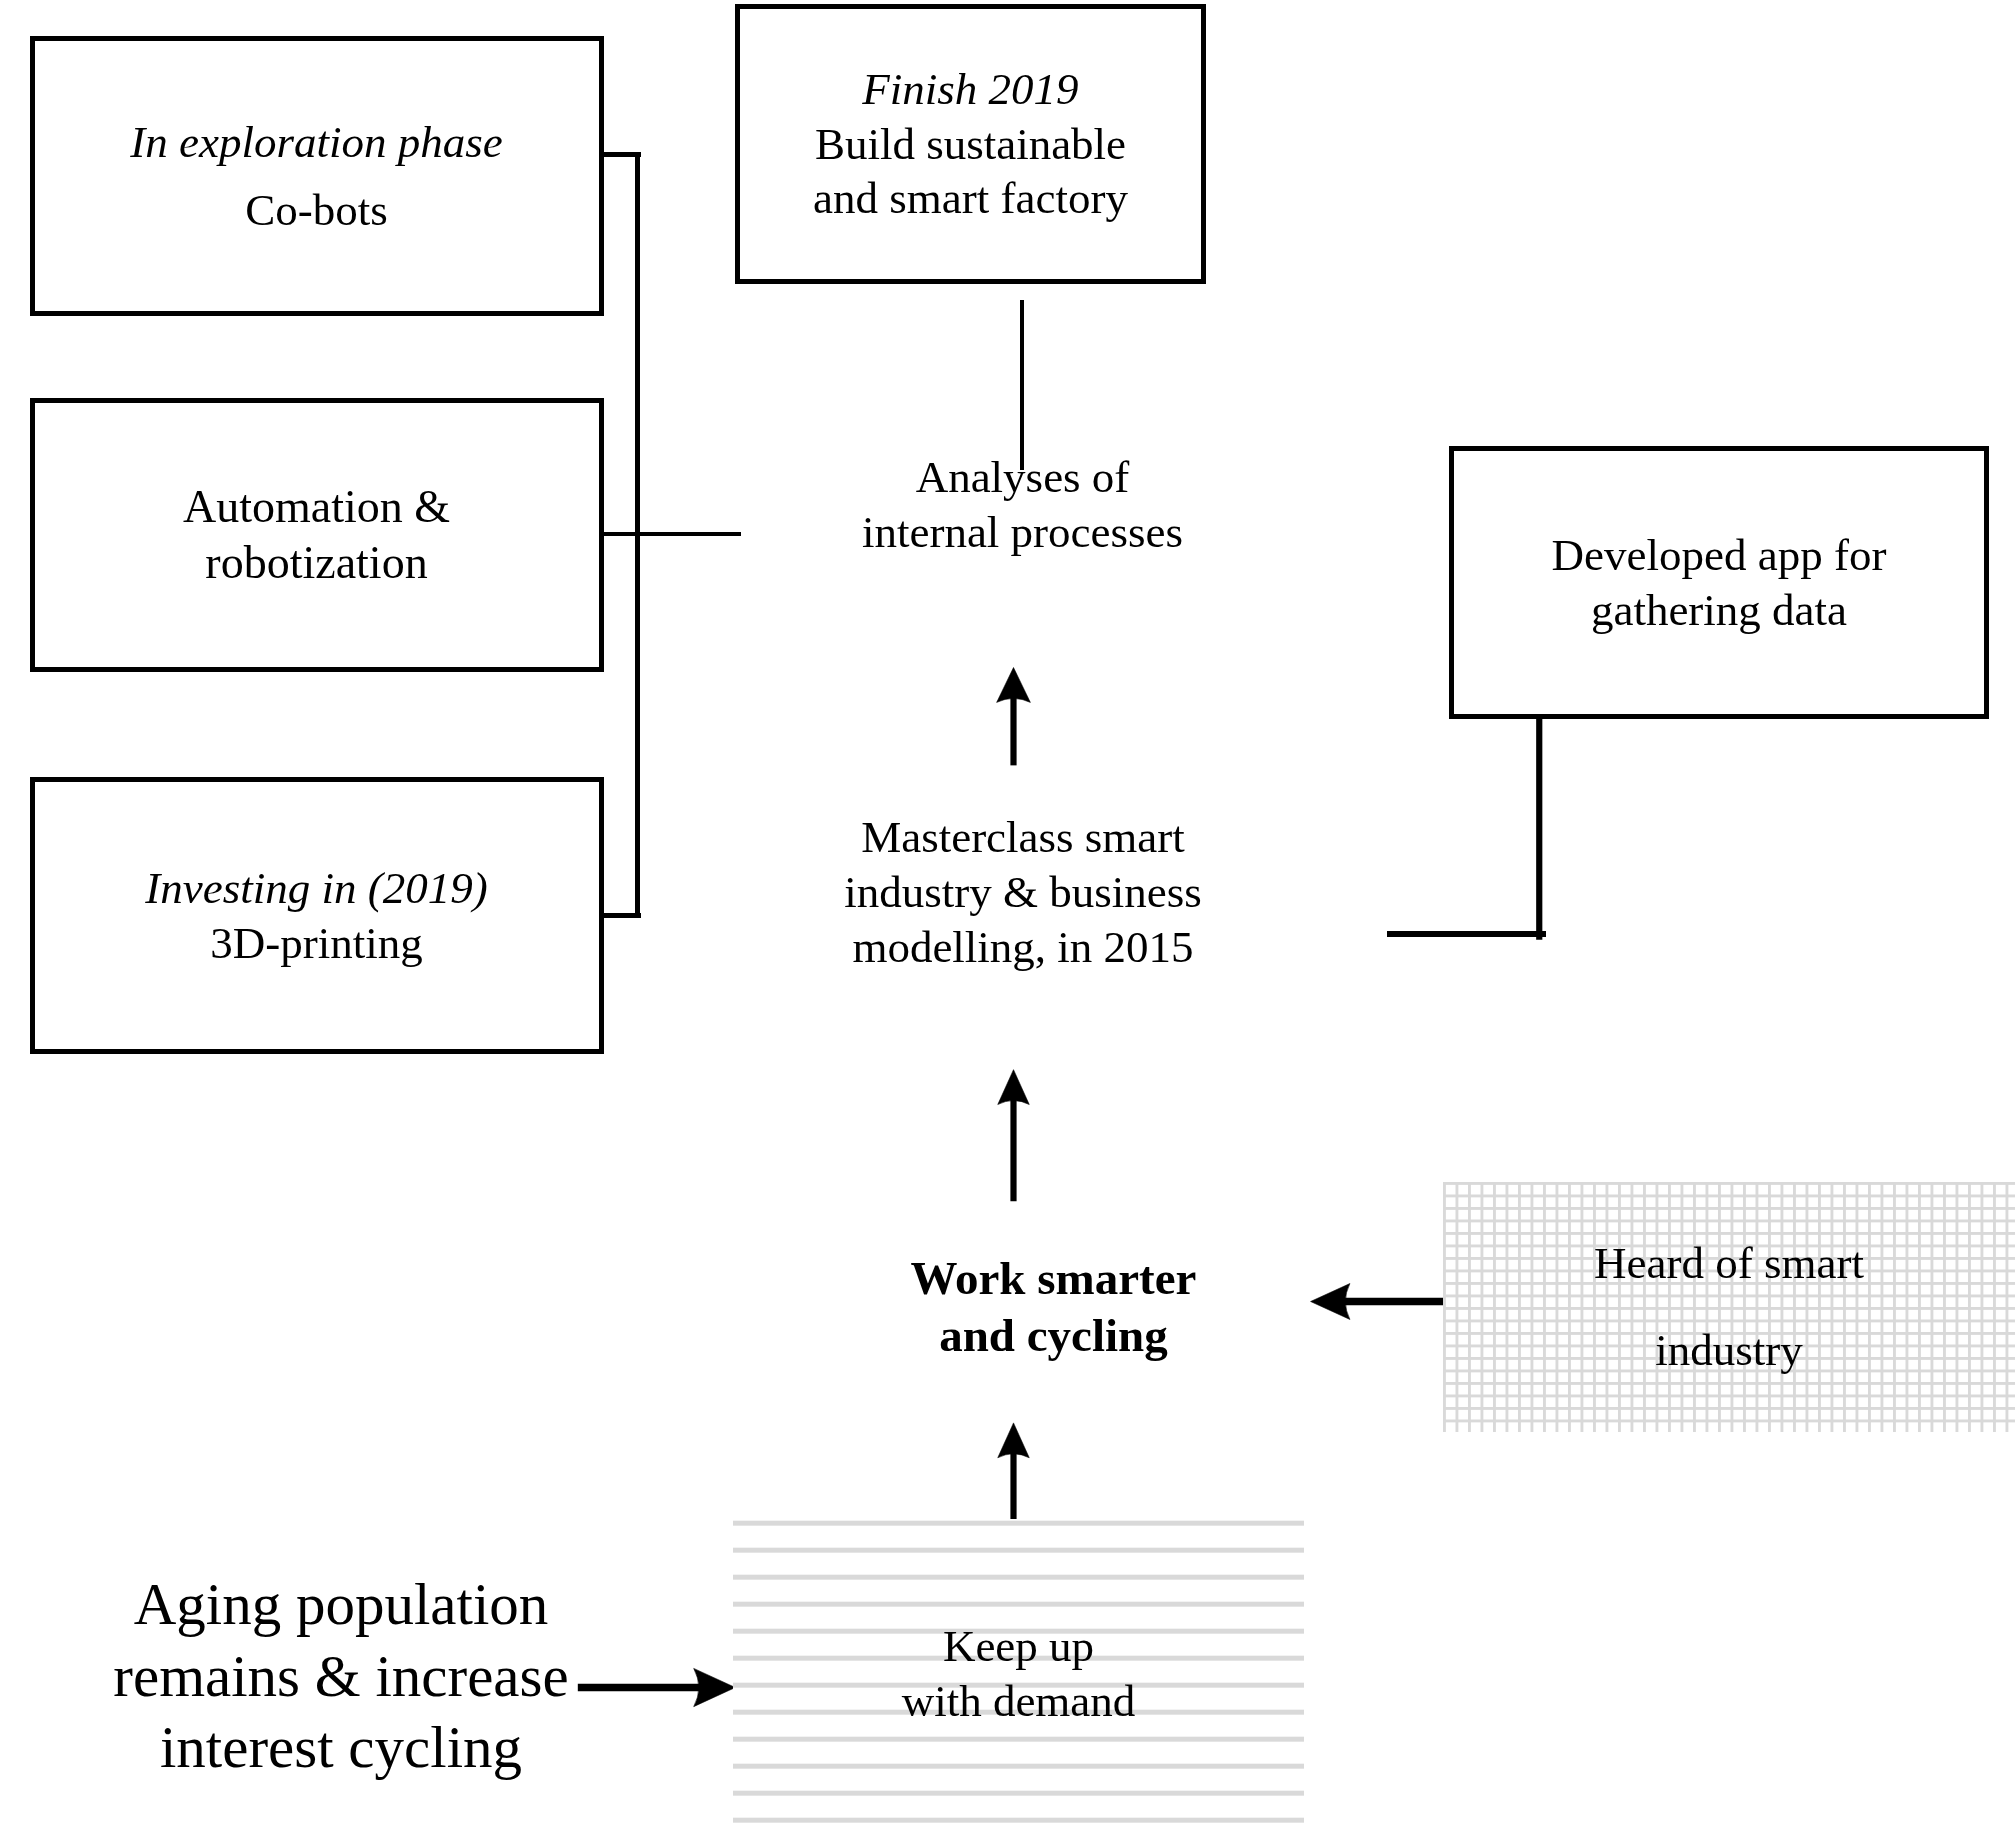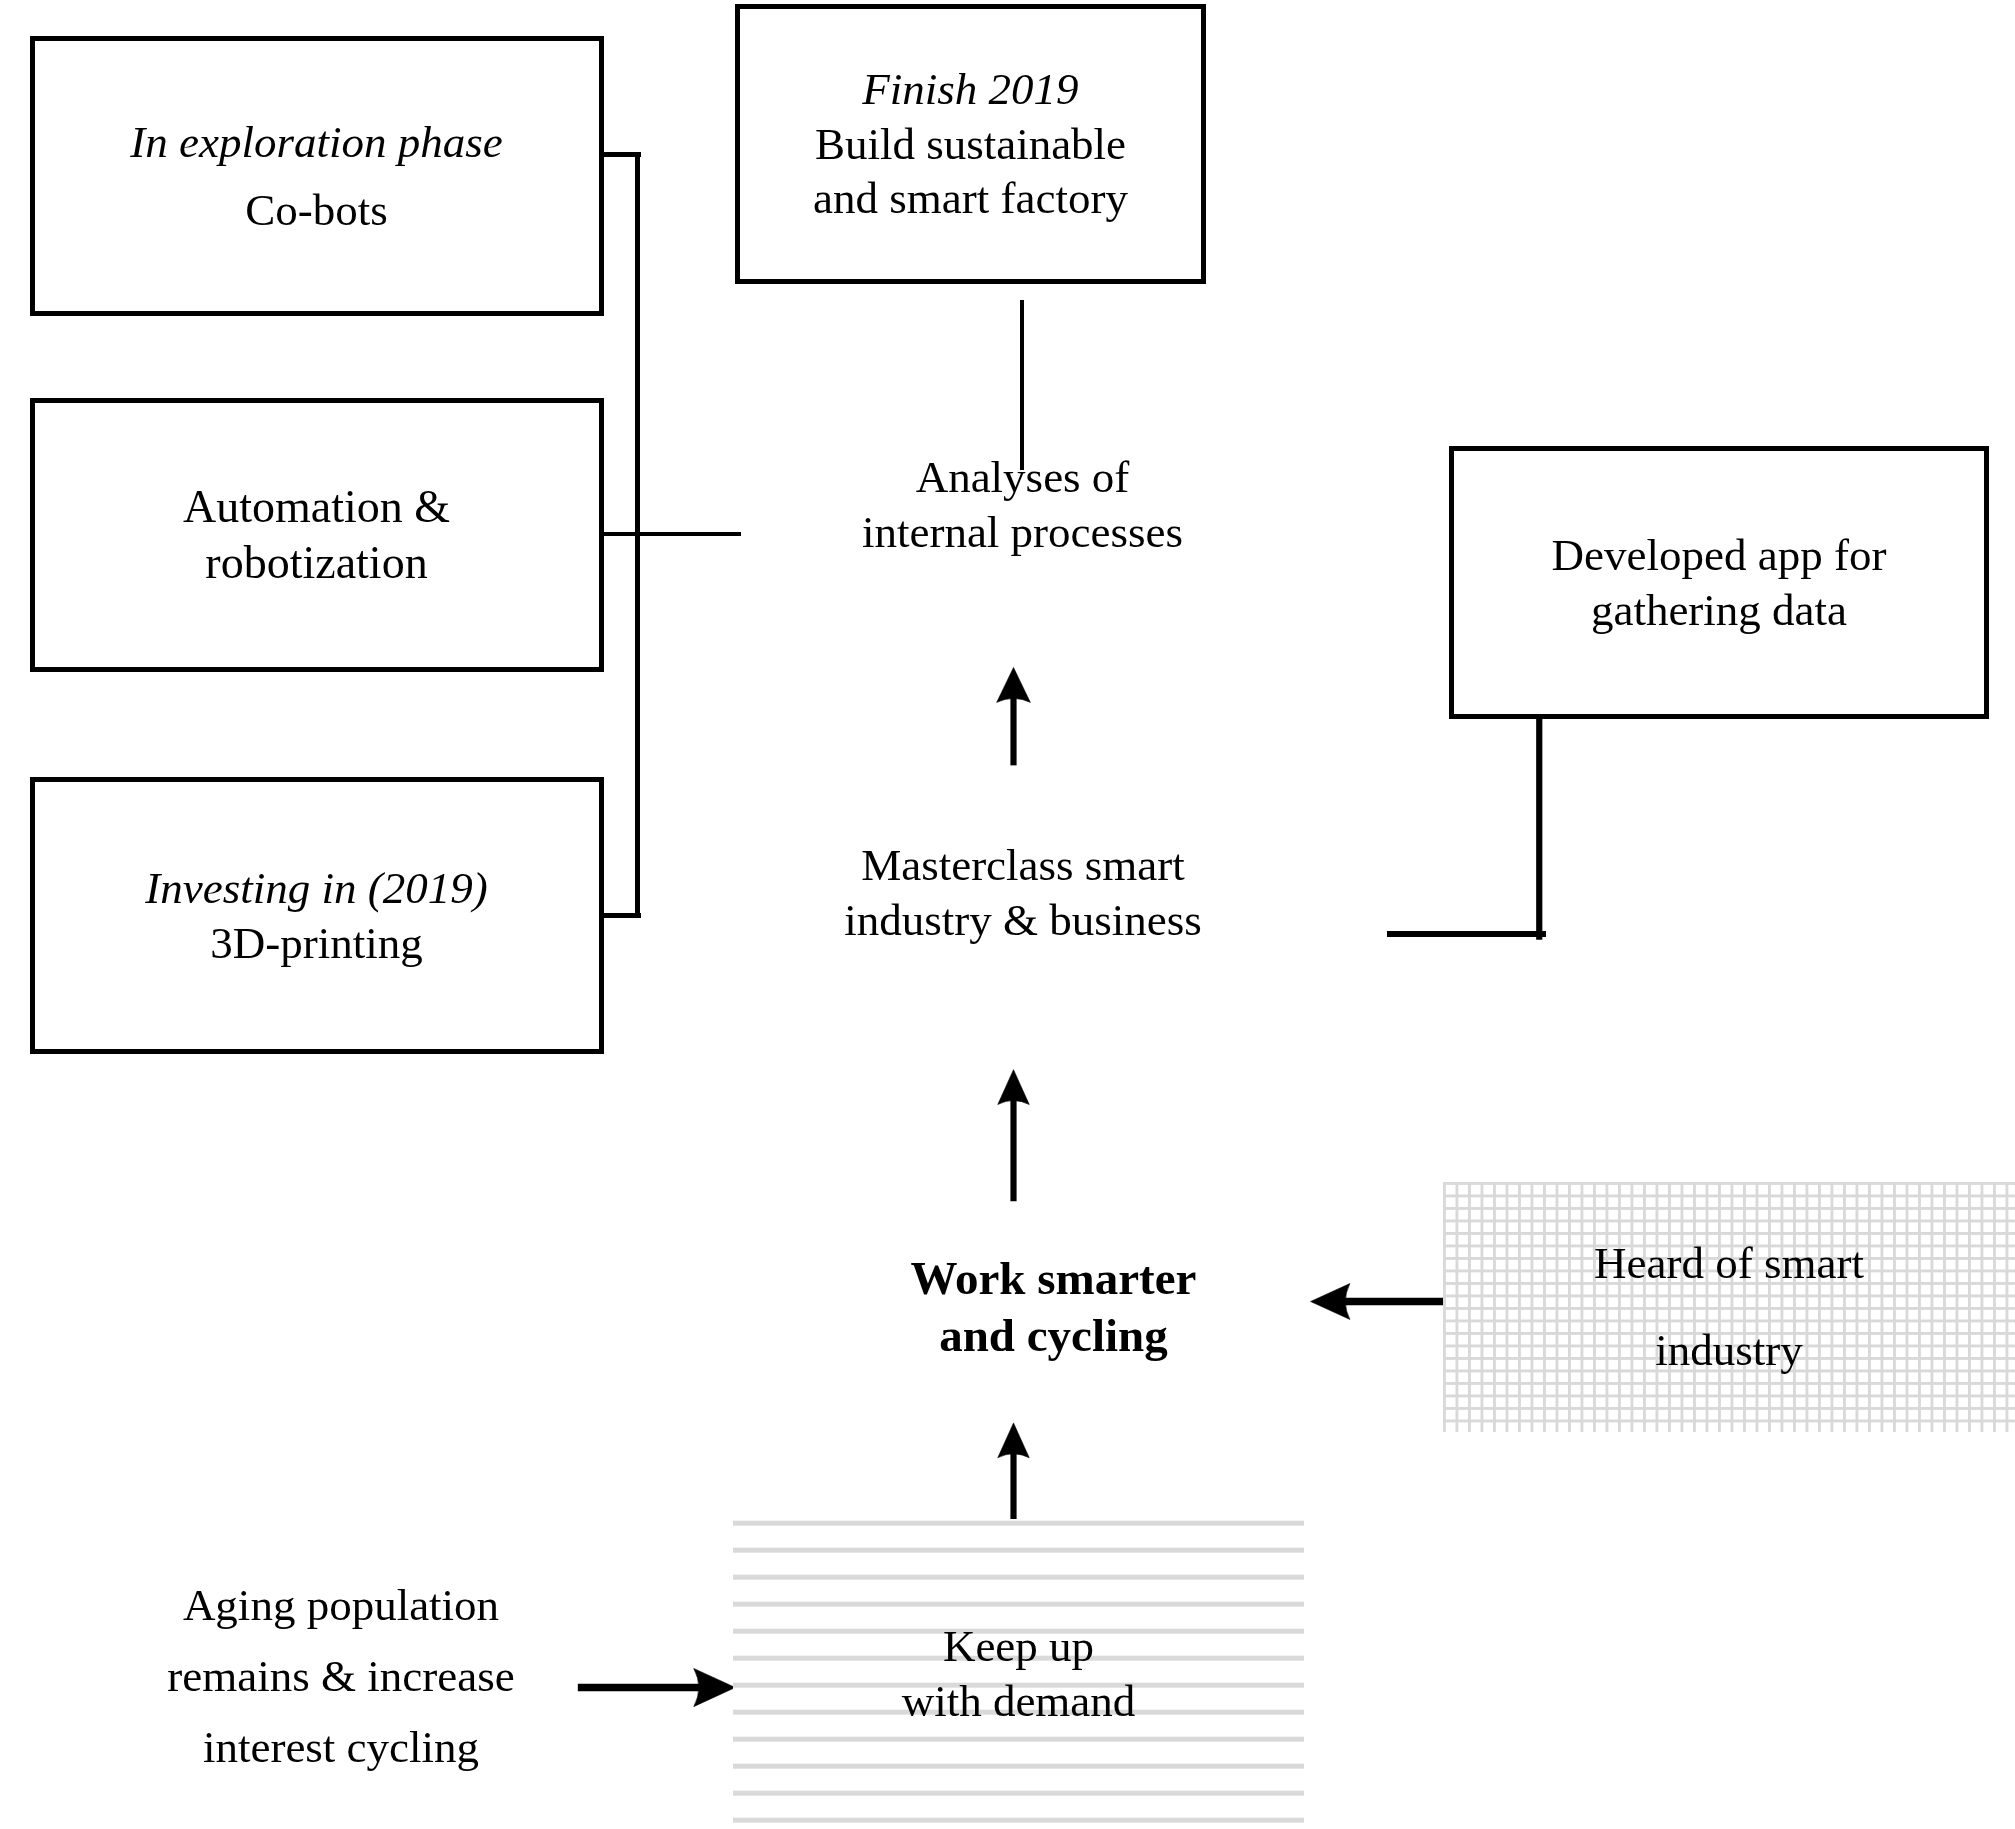--- a/index.html
+++ b/index.html
@@ -145,37 +145,38 @@
   </div>
 
   <div class="node boxed" style="left:1449px; top:398px; width:540px; height:273px; font-size:45px;margin-top:48px;">
     <span class="line">Developed app for</span>
     <span class="line">gathering data</span>
   </div>
 
   <div class="node plain" style="left:756px; top:796px; width:534px; height:193px; font-size:45px;">
     <span class="line">Masterclass smart</span>
     <span class="line">industry &amp; business</span>
+    <span class="line">modelling, in 2015</span>
   </div>
 
   <div class="node grid-fill" style="left:1443px; top:1182px; width:572px; height:250px; font-size:45px;">
     <span class="line">Heard of smart</span>
     <span class="line">industry</span>
   </div>
 
   <div class="node plain bold" style="left:792px; top:1239px; width:523px; height:136px; font-size:47px;">
     <span class="line">Work smarter</span>
     <span class="line">and cycling</span>
   </div>
 
   <div class="node stripe-fill" style="left:733px; top:1519px; width:571px; height:310px; font-size:45px;">
     <span class="line">Keep up</span>
     <span class="line">with demand</span>
   </div>
 
-  <div class="node plain" style="left:57px; top:1574px; width:568px; height:205px; font-size:45px;gap:16px;">
+  <div class="node plain" style="left:57px; top:1574px; width:568px; height:205px; font-size:59px;">
     <span class="line">Aging population</span>
     <span class="line">remains &amp; increase</span>
     <span class="line">interest cycling</span>
   </div>
 
 </div>
 
 
 </body></html>

